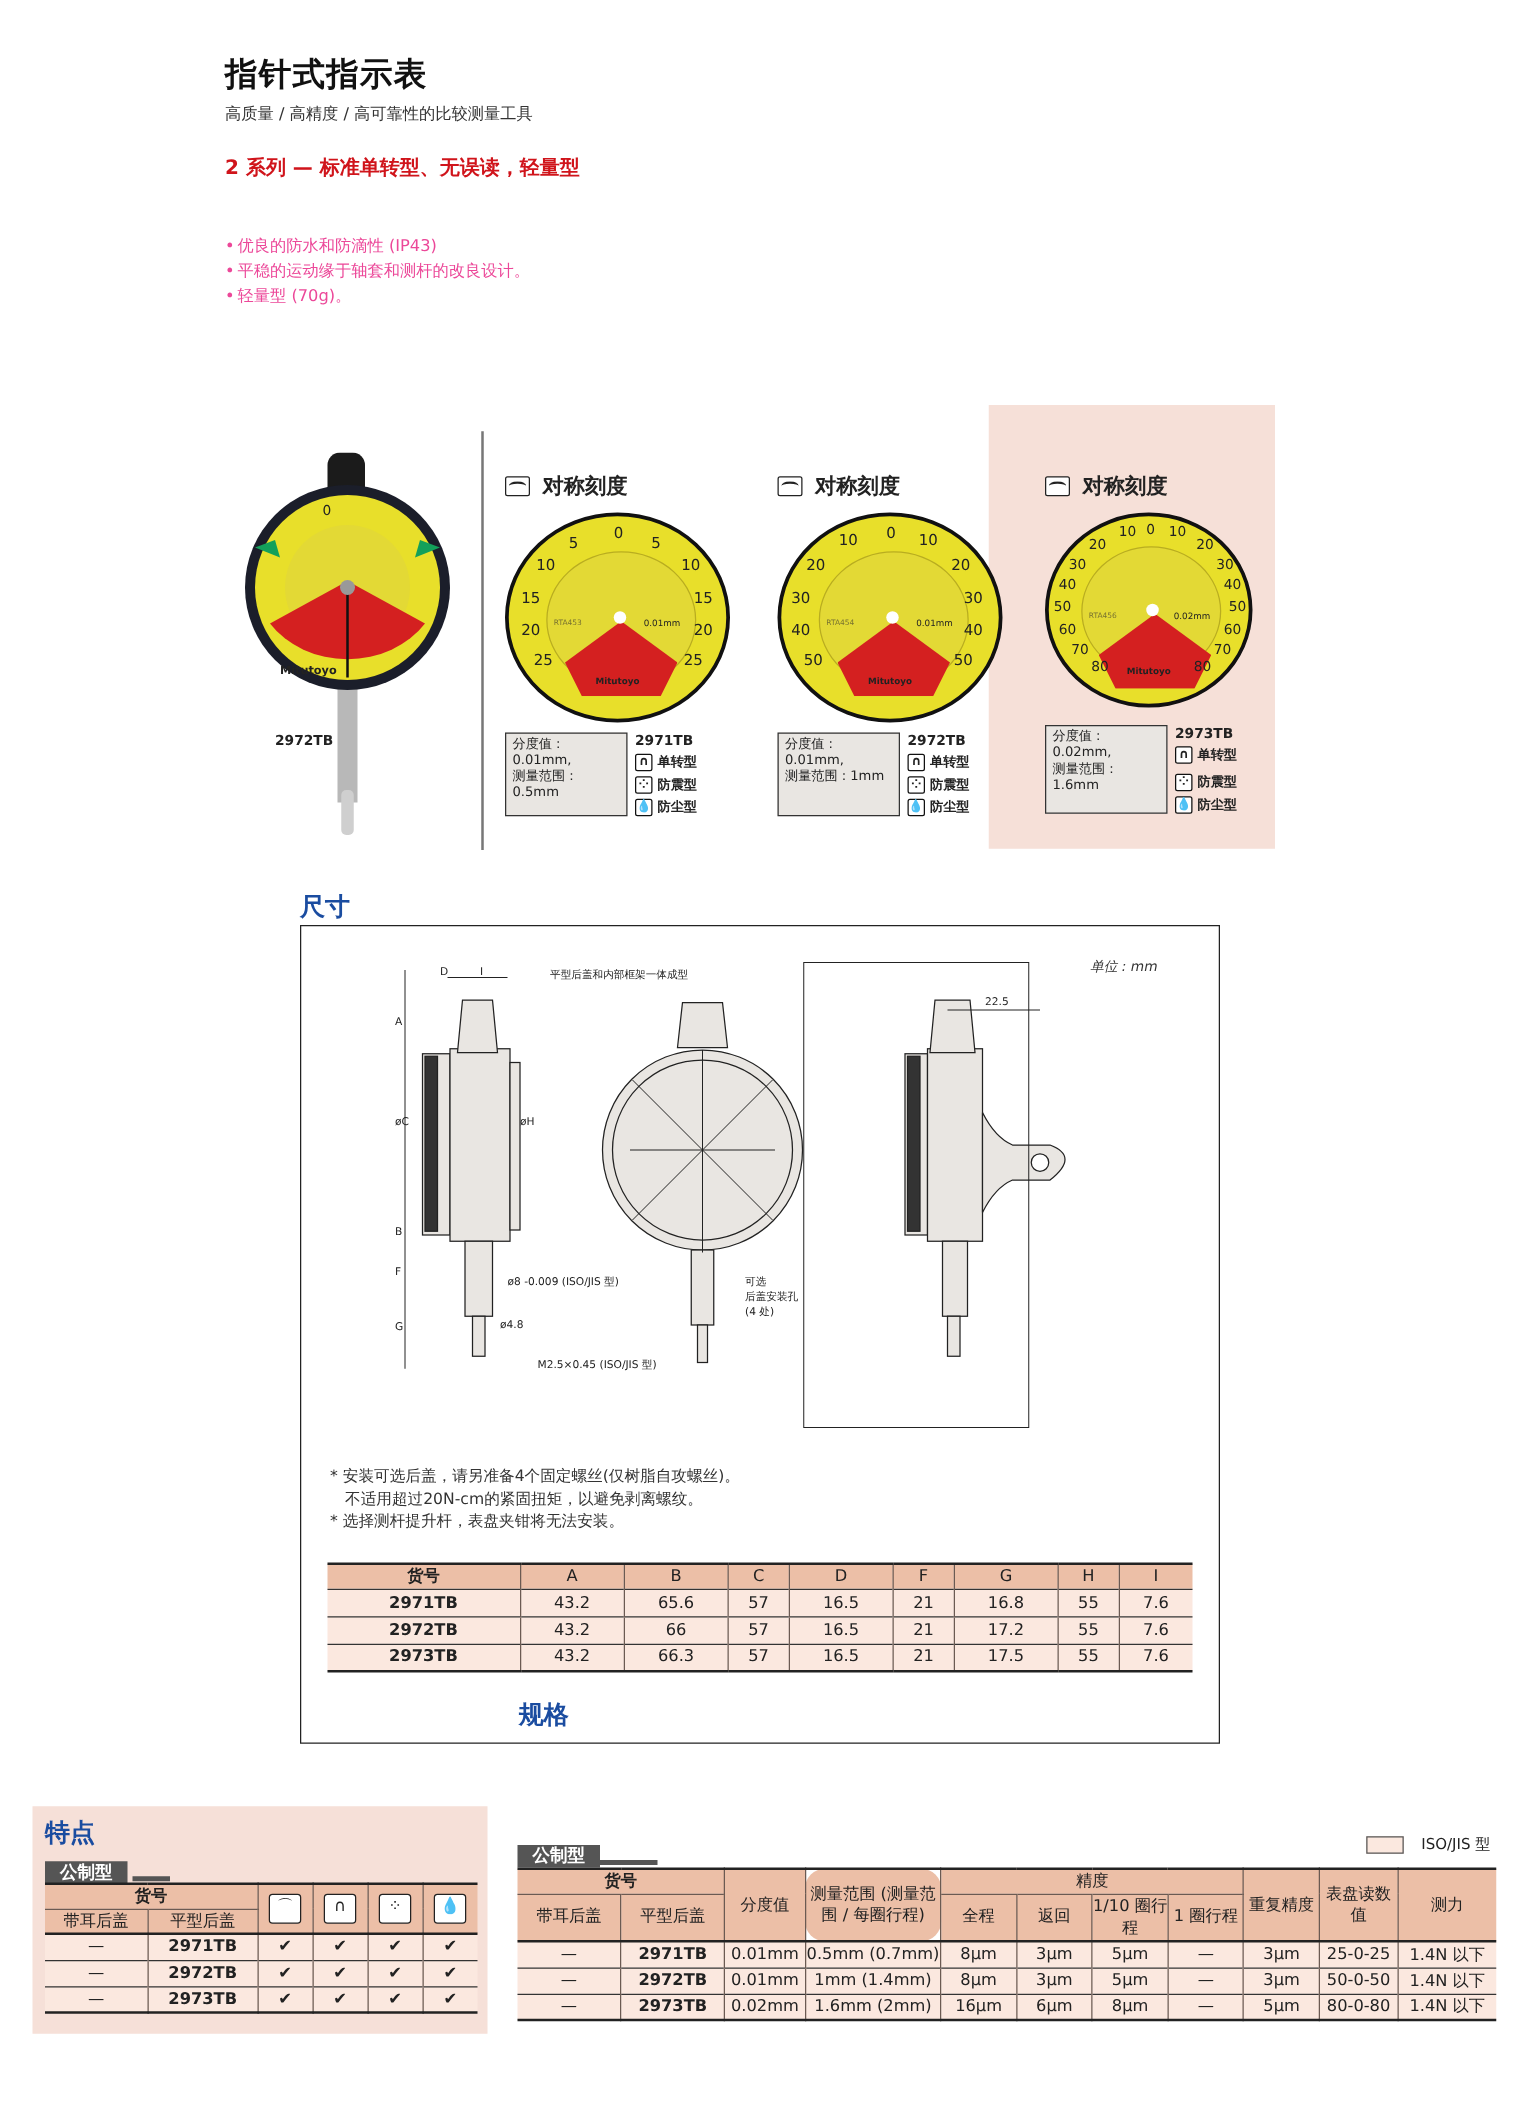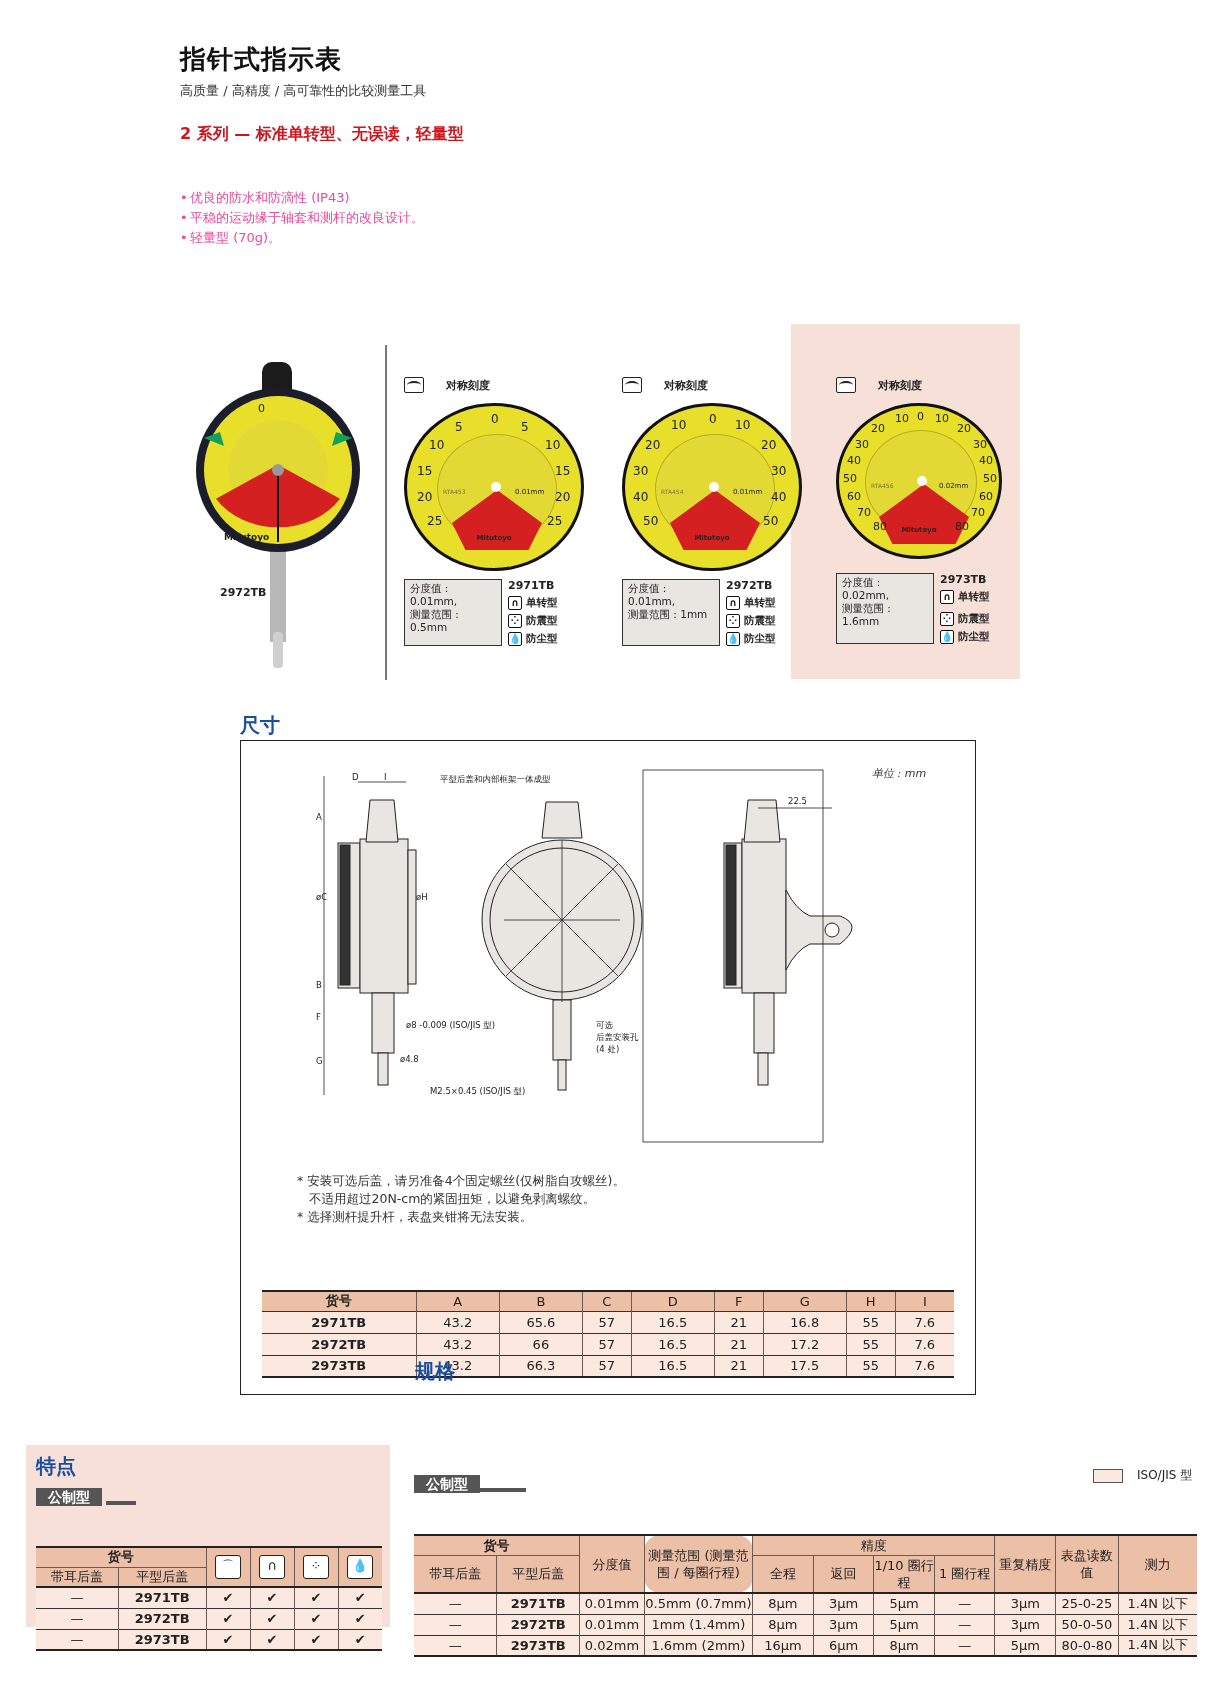--- a/index.html
+++ b/index.html
@@ -7,40 +7,40 @@
   .abs { position: absolute; }
   .title { left: 180px; top: 42px; font-size: 26px; font-weight: bold; color: #111; letter-spacing: 1px; }
   .subtitle { left: 180px; top: 82px; font-size: 13px; color: #333; }
   .series { left: 180px; top: 124px; font-size: 16px; font-weight: bold; color: #d0141b; }
   .features { left: 180px; top: 188px; font-size: 13px; color: #ec4899; line-height: 20px; list-style: none; }
   .features li { position: relative; padding-left: 10px; }
   .features li::before { content: "•"; position: absolute; left: 0; }
   .vdivider { left: 385px; top: 345px; width: 2px; height: 335px; background: #777; }
   .pinkpanel { left: 791px; top: 324px; width: 229px; height: 355px; background: #f6e0d8; }
   .dialbox { width: 200px; }
-  .scale-label { display: flex; align-items: center; gap: 22px; font-size: 11px; font-weight: bold; }
+  .scale-label { display: flex; align-items: center; gap: 10px; font-size: 17px; font-weight: bold; }
   .scale-icon { width: 20px; height: 16px; border: 1.5px solid #222; border-radius: 2px; background:#fff; position: relative; }
   .scale-icon::before { content: ""; position: absolute; left: 2px; right: 2px; top: 3px; height: 6px; border-top: 2px solid #222; border-radius: 50% 50% 0 0; }
   .dial { width: 180px; height: 168px; border-radius: 50%; background: #e8df2a; border: 3px solid #111; position: relative; overflow: hidden; }
   .dial .inner { position: absolute; left: 30px; top: 28px; width: 120px; height: 110px; border-radius: 50%; background: #e3d935; border: 1px solid #b9ad20; }
   .dial .red { position: absolute; left: 45px; top: 84px; width: 90px; height: 60px; background: #d42020; clip-path: polygon(50% 0, 100% 55%, 85% 100%, 15% 100%, 0 55%); }
   .dial .brand { position: absolute; left: 0; right: 0; top: 128px; text-align: center; font-size: 7px; font-weight: bold; color: #222; }
   .dial .hub { position: absolute; left: 84px; top: 76px; width: 10px; height: 10px; border-radius: 50%; background: #fff; }
   .dial .num { position: absolute; font-size: 12px; color: #222; }
   .dial .unit { position: absolute; left: 108px; top: 82px; font-size: 7px; color: #222; }
   .dial .code { position: absolute; left: 36px; top: 82px; font-size: 6px; color: #7a7430; }
   .spec-box { border: 1px solid #333; background: #e9e6e2; font-size: 10.5px; line-height: 13px; padding: 2px 5px; width: 98px; }
   .model { font-size: 11px; font-weight: bold; }
   .feat-row { display: flex; align-items: center; gap: 4px; font-size: 10.5px; font-weight: bold; margin-top: 4px; }
   .ficon { width: 14px; height: 14px; border: 1.5px solid #111; border-radius: 2px; font-size: 10px; line-height: 11px; text-align: center; background:#fff; }
   .section-title { font-size: 20px; font-weight: bold; color: #1a4ca0; }
   .dimframe { left: 240px; top: 740px; width: 736px; height: 655px; border: 1.5px solid #222; }
   .unit-label { left: 872px; top: 766px; font-size: 11px; color: #333; font-style: italic; }
-  .note { left: 264px; top: 1172px; font-size: 12.5px; line-height: 18px; color: #333; margin-left: 33px; }
-  table { border-collapse: collapse; margin-top: 40px; }
+  .note { left: 264px; top: 1172px; font-size: 12.5px; line-height: 18px; color: #333; }
+  table { border-collapse: collapse; }
   .dimtable { left: 262px; top: 1250px; width: 692px; font-size: 13px; }
   .dimtable th { background: #ecbfa7; font-weight: normal; height: 20px; border-left: 1px solid #6b5a52; border-top: 2px solid #222; }
   .dimtable td { background: #fbe8df; text-align: center; height: 22px; border-left: 1px solid #6b5a52; border-top: 1px solid #333; }
   .dimtable tr:last-child td { border-bottom: 2px solid #222; }
   .dimtable th:first-child, .dimtable td:first-child { border-left: none; }
   .dimtable td:first-child { font-weight: bold; }
   .featpanel { left: 26px; top: 1445px; width: 364px; height: 182px; background: #f6e0d8; }
   .pill { display: inline-block; background: #555; color: #fff; font-size: 14px; font-weight: bold; padding: 0 12px; height: 18px; line-height: 18px; position: relative; }
   .pill-under { position: absolute; height: 4px; background: #555; }
   .ftable { font-size: 13px; }

